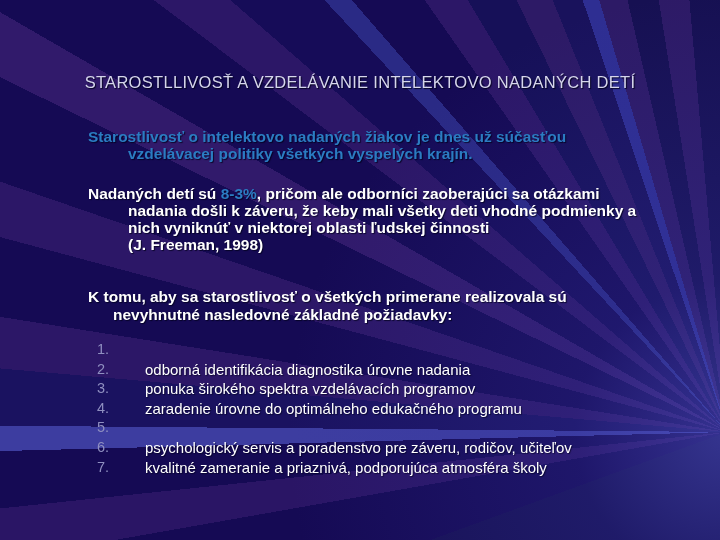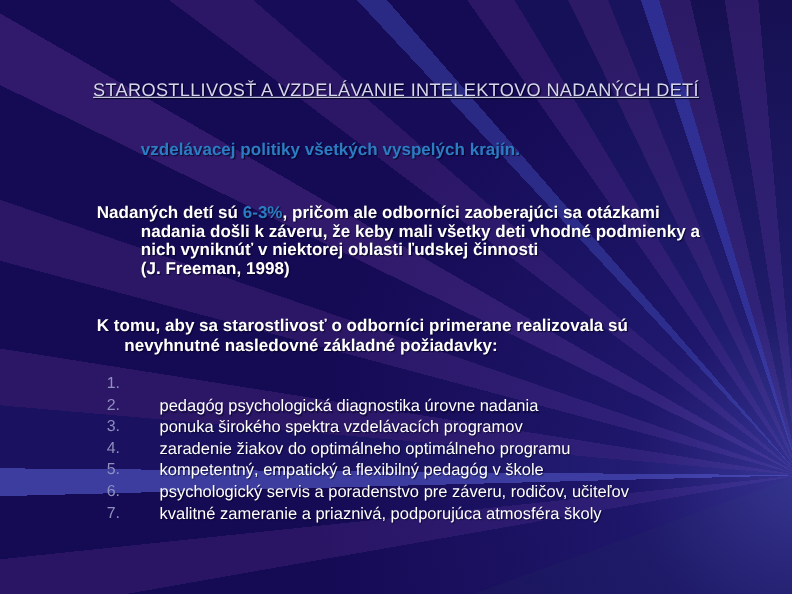--- a/index.html
+++ b/index.html
@@ -37,21 +37,20 @@
         #2d1a66 101deg 105deg,
         #161052 105deg 110deg);
   }
   .title{
     position:absolute;top:73px;left:0;right:0;
     text-align:center;
     font-size:16.5px;font-weight:400;
     letter-spacing:0.3px;
     color:#d6d6ec;
     text-shadow:1px 1px 1px rgba(0,0,25,0.85);
-    text-decoration:underline;
   }
   .block{
     position:absolute;left:88px;width:600px;
     font-weight:bold;font-size:15.5px;line-height:17px;
     color:#ffffff;
     text-shadow:1px 1px 1px rgba(0,0,25,0.75);
   }
   .line{white-space:nowrap;}
   .hang27{margin-left:40px;}
   .hang45{margin-left:25px;}
@@ -75,54 +74,54 @@
   }
 </style>
 </head>
 <body>
 
 <div class="slide">
 
   <div class="title">STAROSTLLIVOSŤ A VZDELÁVANIE INTELEKTOVO NADANÝCH DETÍ</div>
 
   <div class="block intro">
+    <div class="line">Starostlivosť o intelektovo nadaných žiakov je dnes už súčasťou</div>
     <div class="line hang27">vzdelávacej politiky všetkých vyspelých krajín.</div>
   </div>
 
   <div class="block stats">
-    <div class="line"><span>Nadaných detí sú </span><span class="hl">6-3%</span><span>, pričom ale odborníci zaoberajúci sa otázkami</span></div>
+    <div class="line"><span>Nadaných detí sú </span><span class="hl">8-3%</span><span>, pričom ale odborníci zaoberajúci sa otázkami</span></div>
     <div class="line hang27">nadania došli k záveru, že keby mali všetky deti vhodné podmienky a</div>
     <div class="line hang27">nich vyniknúť v niektorej oblasti ľudskej činnosti</div>
     <div class="line hang27">(J. Freeman, 1998)</div>
   </div>
 
   <div class="block reqintro">
-    <div class="line">K tomu, aby sa starostlivosť o odborníci primerane realizovala sú</div>
+    <div class="line">K tomu, aby sa starostlivosť o všetkých primerane realizovala sú</div>
     <div class="line hang45">nevyhnutné nasledovné základné požiadavky:</div>
   </div>
 
   <div class="list">
     <div class="row">
         <span class="num">1.</span>
       </div>
     <div class="row">
         <span class="num">2.</span>
-        <span class="txt">pedagóg psychologická diagnostika úrovne nadania</span>
+        <span class="txt">odborná identifikácia diagnostika úrovne nadania</span>
       </div>
     <div class="row">
         <span class="num">3.</span>
         <span class="txt">ponuka širokého spektra vzdelávacích programov</span>
       </div>
     <div class="row">
         <span class="num">4.</span>
-        <span class="txt">zaradenie žiakov do optimálneho optimálneho programu</span>
+        <span class="txt">zaradenie úrovne do optimálneho edukačného programu</span>
       </div>
     <div class="row">
         <span class="num">5.</span>
-        <span class="txt">kompetentný, empatický a flexibilný pedagóg v škole</span>
       </div>
     <div class="row">
         <span class="num">6.</span>
         <span class="txt">psychologický servis a poradenstvo pre záveru, rodičov, učiteľov</span>
       </div>
     <div class="row">
         <span class="num">7.</span>
         <span class="txt">kvalitné zameranie a priaznivá, podporujúca atmosféra školy</span>
       </div>
   </div>

